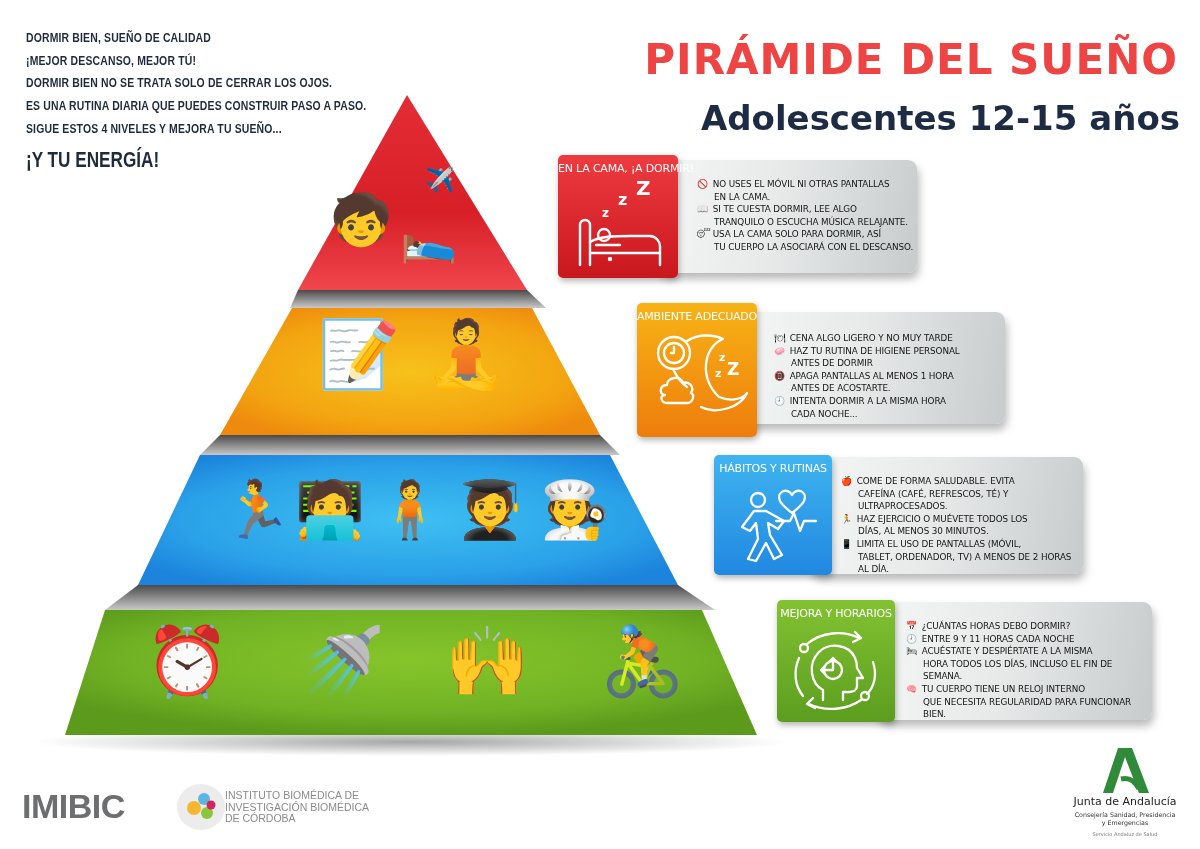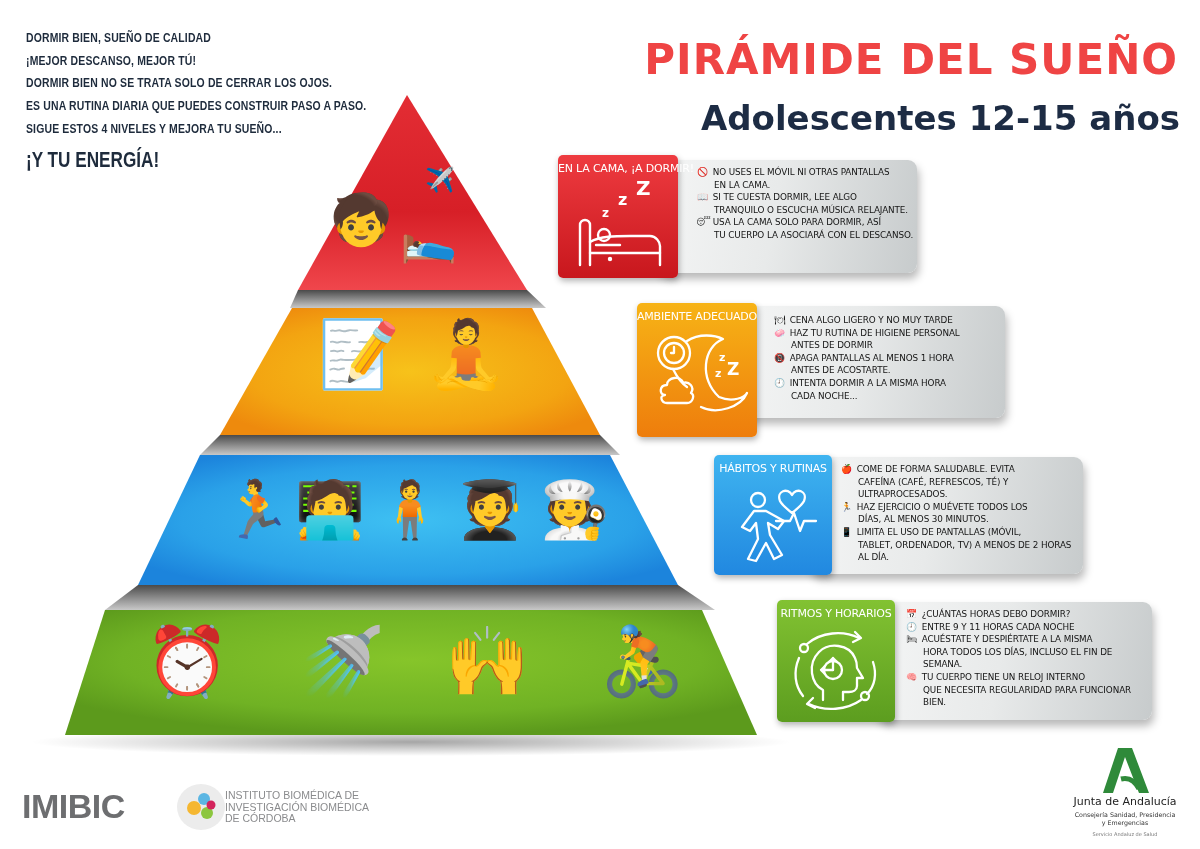--- a/index.html
+++ b/index.html
@@ -44,21 +44,21 @@
   .card .tile {
     position: absolute; border-radius: 5px;
     box-shadow: 1px 3px 6px rgba(0,0,0,0.3);
   }
   .tile .tlabel {
     position: absolute; left: 0; right: 0; top: 7px;
     text-align: center; color: #fff; font-size: 11px; letter-spacing: -0.2px;
     font-family: "DejaVu Sans", sans-serif; white-space: nowrap;
   }
   .tile svg { position: absolute; left: 0; top: 0; }
-  .panel ul { list-style: none; position: absolute; }
+  .panel ul { list-style: none; position: absolute; margin-top: 12px; }
   .panel li {
     font-family: "DejaVu Sans", sans-serif; font-size: 8.8px; line-height: 12.6px;
     color: #151515; text-transform: uppercase; letter-spacing: -0.1px;
   }
   .panel li .em { display: inline-block; width: 14px; text-align: center; font-size: 9px; }
   .panel li .cont { display: block; padding-left: 18px; }
 
   .imibic { position: absolute; left: 22px; top: 786px; }
   .imibic .word {
     position: absolute; left: 0; top: 0;
@@ -176,21 +176,21 @@
         <circle cx="52" cy="104" r="1" fill="#fff"></circle>
       </g>
       <text x="44" y="62" fill="#fff" font-size="12" font-weight="bold" font-family="DejaVu Sans, sans-serif">z</text>
       <text x="60" y="50" fill="#fff" font-size="16" font-weight="bold" font-family="DejaVu Sans, sans-serif">z</text>
       <text x="78" y="40" fill="#fff" font-size="20" font-weight="bold" font-family="DejaVu Sans, sans-serif">Z</text>
     </svg>
   </div>
 </div>
 
 <div class="card" style="left:637px;top:303px;">
-  <div class="panel" style="left:100px;top:3px;width:268px;height:112px;">
+  <div class="panel" style="left:100px;top:9px;width:268px;height:112px;">
     <ul style="left:36px;top:8px;width:230px;">
       <li><span class="em">🍽</span> <span>Cena algo ligero y no muy tarde</span></li>
       <li><span class="em">🧼</span> <span>Haz tu rutina de higiene personal</span><span class="cont">antes de dormir</span></li>
       <li><span class="em">📵</span> <span>Apaga pantallas al menos 1 hora</span><span class="cont">antes de acostarte.</span></li>
       <li><span class="em">🕘</span> <span>Intenta dormir a la misma hora</span><span class="cont">cada noche...</span></li>
     </ul>
   </div>
   <div class="tile" style="left:0;top:0;width:120px;height:134px;background:linear-gradient(180deg,#f7b316,#ee7d0c);">
     <div class="tlabel">AMBIENTE ADECUADO</div>
     <svg width="120" height="118" viewBox="0 0 120 118">
@@ -233,21 +233,21 @@
 <div class="card" style="left:777px;top:600px;">
   <div class="panel" style="left:100px;top:2px;width:275px;height:118px;">
     <ul style="left:28px;top:6px;width:245px;">
       <li><span class="em">📅</span> <span>¿Cuántas horas debo dormir?</span></li>
       <li><span class="em">🕘</span> <span>Entre 9 y 11 horas cada noche</span></li>
       <li><span class="em">🛏</span> <span>Acuéstate y despiértate a la misma</span><span class="cont">hora todos los días, incluso el fin de semana.</span></li>
       <li><span class="em">🧠</span> <span>Tu cuerpo tiene un reloj interno</span><span class="cont">que necesita regularidad para funcionar bien.</span></li>
     </ul>
   </div>
   <div class="tile" style="left:0;top:0;width:118px;height:122px;background:linear-gradient(180deg,#82c232,#5c9d1f);">
-    <div class="tlabel">RITMOS Y HORARIOS</div>
+    <div class="tlabel">MEJORA Y HORARIOS</div>
     <svg width="118" height="122" viewBox="0 0 118 122">
       <g fill="none" stroke="#fff" stroke-width="2.3" stroke-linecap="round" stroke-linejoin="round">
         <path d="M30 44 c14 -12 36 -14 52 -6 M78 32 l6 6 l-8 4"></path>
         <circle cx="27" cy="48" r="4"></circle>
         <path d="M22 58 c-6 14 -4 28 4 38"></path>
         <path d="M96 62 c4 12 2 24 -6 32"></path>
         <circle cx="88" cy="96" r="4"></circle>
         <path d="M84 100 c-14 10 -36 12 -52 4 M36 98 l-6 6 l8 4"></path>
         <path d="M46 100 V90 c-12 -6 -16 -26 -4 -38 c10 -10 30 -8 36 6 c2 4 2 8 2 10 l6 10 h-6 v8 c0 4 -4 6 -8 6 h-6 v8"></path>
         <circle cx="56" cy="70" r="9"></circle>

